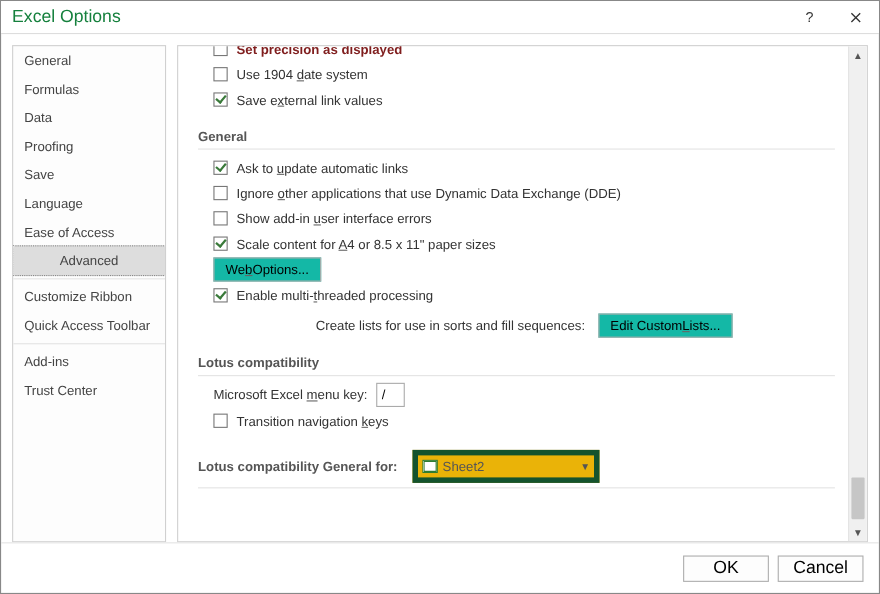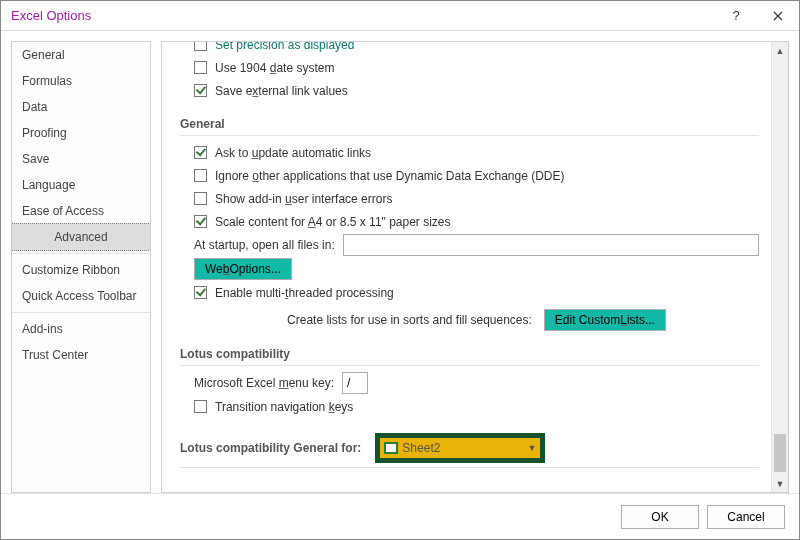--- a/index.html
+++ b/index.html
@@ -1,19 +1,19 @@
 <!DOCTYPE html>
 <html><head>
 <meta charset="utf-8">
 <style>
   * { box-sizing: border-box; }
   html, body { margin:0; padding:0; font-family: "Segoe UI", Tahoma, sans-serif; font-size:12px; color:#333; background:#fff; }
   .window { width:800px; height:540px; border:1px solid #888; background:#fff; display:flex; flex-direction:column; }
   .titlebar { height:30px; background:#fff; border-bottom:1px solid #ddd; display:flex; align-items:center; padding:0 0 0 10px; }
-  .titlebar .title { flex:1; font-size:13px; color:#a21caf; }
+  .titlebar .title { flex:1; font-size:16px; color:#15803d; }
   .titlebar .ctl { width:42px; height:30px; display:flex; align-items:center; justify-content:center; color:#333; font-size:13px; }
   .body { flex:1; display:flex; padding:10px 10px 0 10px; overflow:hidden;}
   .sidebar { width:140px; border:1px solid #d0d0d0; background:#fdfdfd; margin-right:10px; overflow:hidden;}
   .sidebar .item { padding:6px 10px; color:#444; cursor:default; }
   .sidebar .sep { height:1px; background:#e3e3e3; margin:3px 0; }
   .sidebar .item.sel { background:#ddd; border:1px dotted #888; margin:-1px; padding:6px 10px;text-align:center; }
   .content { flex:1; border:1px solid #d0d0d0; position:relative; overflow:hidden;}
   .content-inner { position:absolute; top:0; left:0; right:17px; bottom:0; overflow:hidden; padding:0 12px 8px 18px; }
   .scrollbar { position:absolute; top:0; right:0; bottom:0; width:17px; background:#f0f0f0; border-left:1px solid #e3e3e3; }
   .scrollbar .arrow { height:17px; display:flex; align-items:center; justify-content:center; font-size:9px; color:#555;}
@@ -25,22 +25,22 @@
   .group { font-weight:600; color:#555; padding:6px 0 4px 0; border-bottom:1px solid #e3e3e3; margin:10px 0 6px 0;}
   .group2 { font-weight:600; color:#555; padding:6px 0 4px 0; display:flex; align-items:center; border-bottom:1px solid #e3e3e3; margin:10px 0 6px 0;}
   .txtin { border:1px solid #aaa; height:22px; padding:1px 4px; font-family:inherit; font-size:12px; background:#fff;}
   .btn { border:1px solid #adadad; background:#14b8a6; padding:2px 10px; font-family:inherit; font-size:12px; min-height:22px; display:inline-flex; align-items:center;}
   .sel-box { border:5px solid #14532d; height:30px; min-width:170px; display:flex; align-items:center; padding:0 4px; background:#eab308;}
   .sel-box .dd { margin-left:auto; font-size:9px; color:#555; padding-left:6px;}
   .sheet-icon { width:14px; height:12px; display:inline-block; background:linear-gradient(#2f7d32,#2f7d32); position:relative; margin-right:4px;}
   .sheet-icon::after{content:"";position:absolute;left:1px;top:1px;right:1px;bottom:1px;background:#fff; box-shadow: inset 0 0 0 1px #2f7d32;}
   u.h { text-decoration: underline; text-decoration-color:#666;}
   .footer { height:46px; border-top:1px solid #e3e3e3; display:flex; justify-content:flex-end; align-items:center; padding:0 14px; gap:8px;}
-  .footer .fbtn { border:1px solid #adadad; background:#fdfdfd; width:78px; height:24px; font-family:inherit; font-size:12px;}
-  .clipped { color:#0f766e; }
+  .footer .fbtn { border:1px solid #adadad; background:#fdfdfd; width:78px; height:24px; font-family:inherit; font-size:16px;}
+  .clipped { color:#7f1d1d;font-weight:bold; }
 </style>
 </head>
 <body>
 
 <div class="window">
 
   <div class="titlebar">
     <div class="title">Excel Options</div>
     <div class="ctl">?</div>
     <div class="ctl">
@@ -95,24 +95,20 @@
         </div>
         <div class="row indent">
           <span class="chk"></span>
           <span>Show add-in <u class="h">u</u>ser interface errors</span>
         </div>
         <div class="row indent">
           <span class="chk on"></span>
           <span>Scale content for <u class="h">A</u>4 or 8.5 x 11" paper sizes</span>
         </div>
         <div class="row indent">
-          <span style="margin-right:8px;">At startup, open all files in:</span>
-          <input class="txtin" style="flex: 1 1 0%;" value="">
-        </div>
-        <div class="row indent">
           <button class="btn">We<u class="h">b</u> Options...</button>
         </div>
         <div class="row indent">
           <span class="chk on"></span>
           <span>Enable multi-<u class="h">t</u>hreaded processing</span>
         </div>
         <div class="row indent" style="margin-top:6px;justify-content:center;">
           <span style="margin-right:12px;">Create lists for use in sorts and fill sequences:</span>
           <button class="btn">Edit Custom <u class="h">L</u>ists...</button>
         </div>

